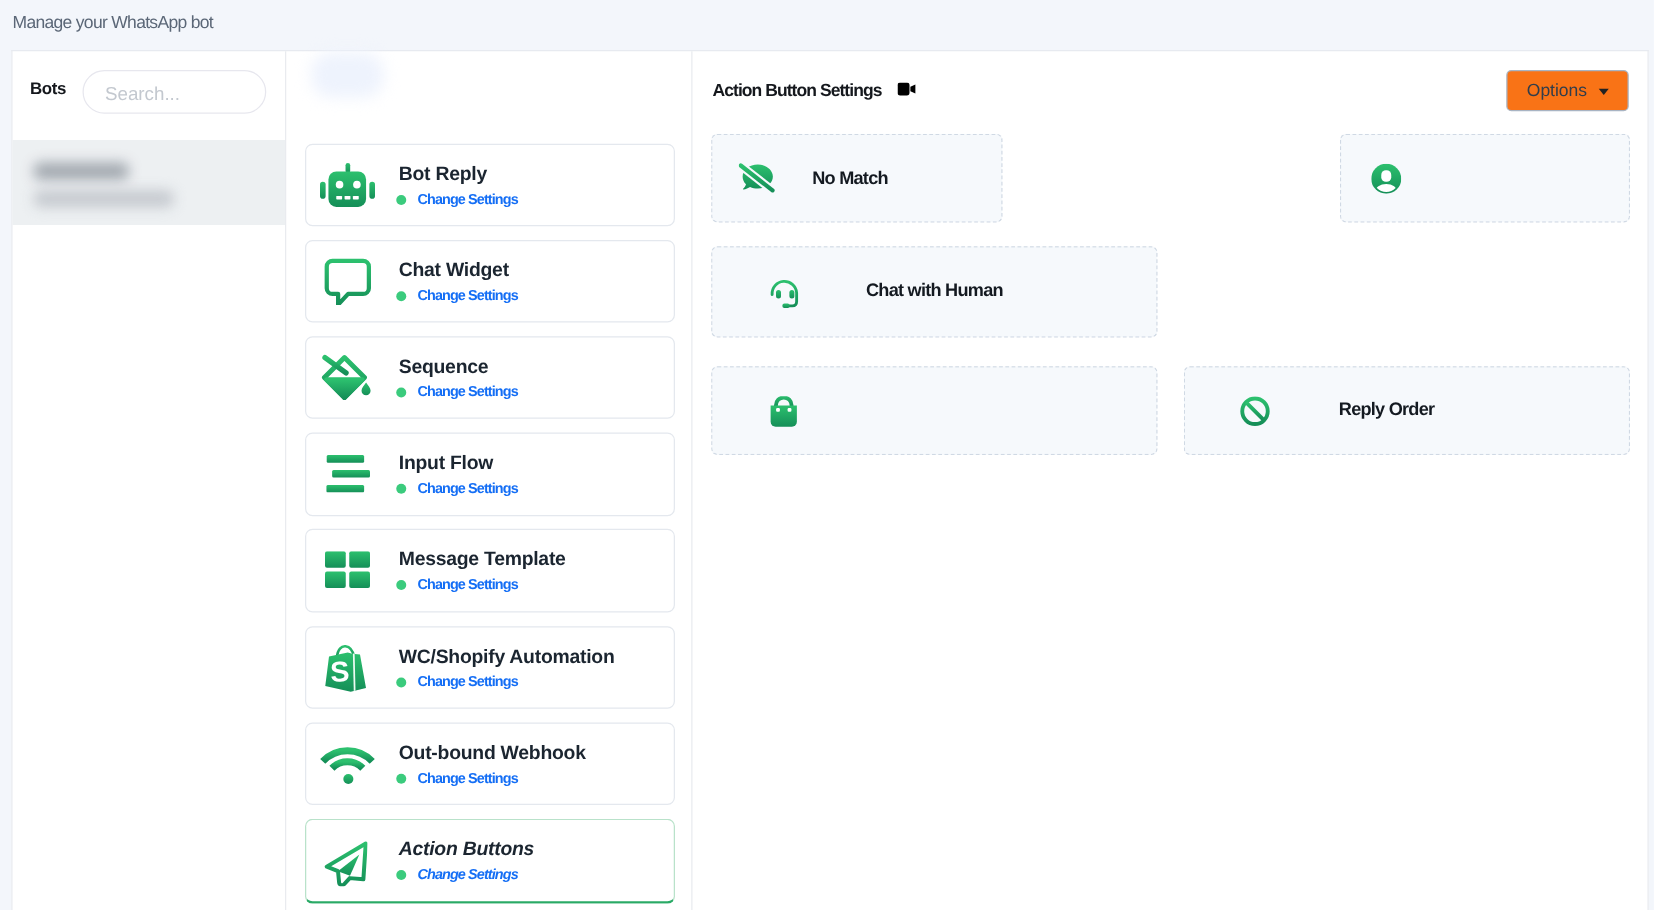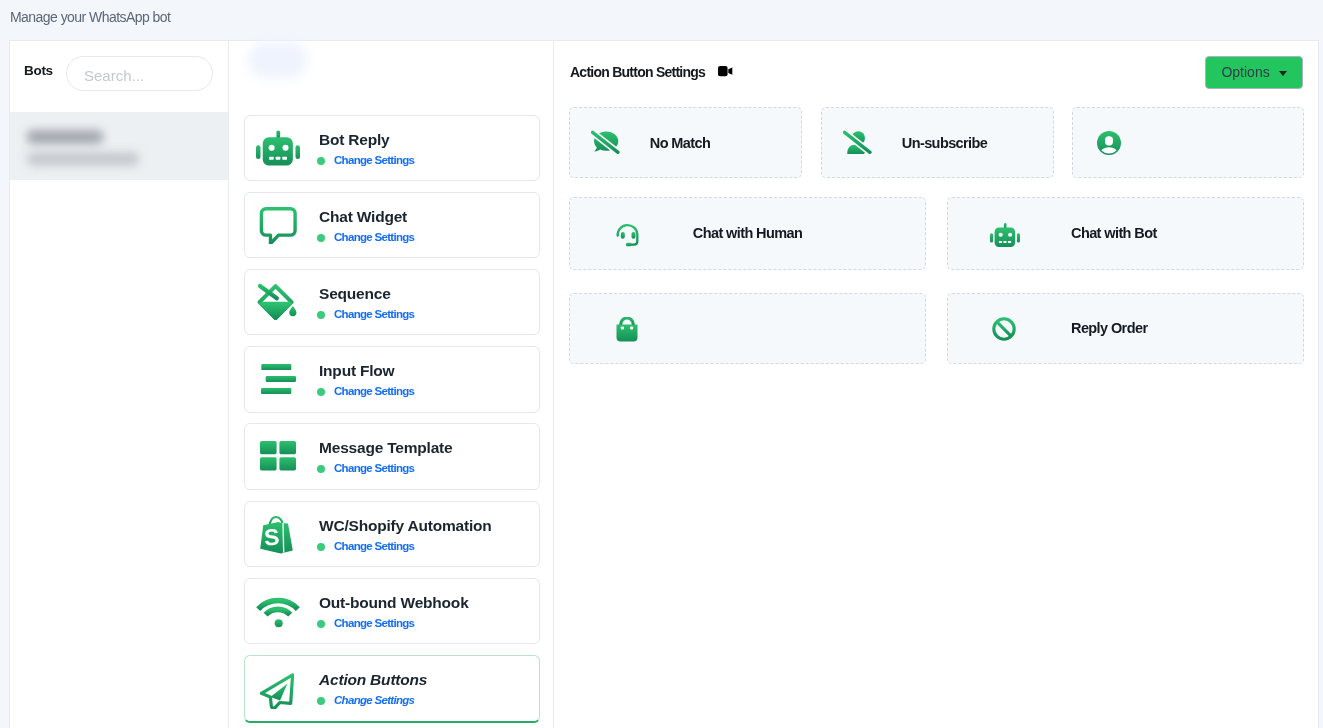--- a/index.html
+++ b/index.html
@@ -17,21 +17,21 @@
 .blob { position:absolute; left:20px; top:1px; width:58px; height:36px; background:#eef3fd; border-radius:16px; filter:blur(6px); }
 .mcard { position:absolute; left:15px; width:296px; height:66.5px; background:#fff; border:1px solid #e4e8ee; border-radius:6px; }
 .mcard .icon { position:absolute; left:11px; top:10px; width:44px; height:44px; display:flex; align-items:center; justify-content:center; }
 .mcard .title { position:absolute; left:74px; top:15px; font-size:15.5px; letter-spacing:-0.2px; font-weight:bold; color:#1b2530; }
 .mcard .cs { position:absolute; left:72px; top:38px; font-size:11.5px; letter-spacing:-0.7px; font-weight:bold; color:#146ef5; }
 .mcard .dot { display:inline-block; width:8px; height:8px; border-radius:50%; background:#3bcb7d; margin-right:9px; vertical-align:-1px; }
 .mcard.active { border-color:#b9e2ca; border-bottom:2px solid #2aaa66; height:68.5px;font-style:italic; }
 .rightpanel { position:absolute; left:545px; top:0; width:764px; height:700px; }
 .rp-title { position:absolute; left:15px; top:22.5px; font-size:14px; font-weight:bold; letter-spacing:-0.75px; color:#15181d; }
 .cam { position:absolute; left:163px; top:25px; }
-.optbtn { position:absolute; right:16px; top:15px; width:98px; height:33px; border:1px solid #a8b4c3; border-radius:4px; background:#22c55e; font-size:14px; color:#313d4b; text-align:center; line-height:31px; }
+.optbtn { position:absolute; right:16px; top:15px; width:98px; height:33px; border:1px solid #a8b4c3; border-radius:4px; background:#f97316; font-size:14px; color:#313d4b; text-align:center; line-height:31px; }
 .optbtn .caret { display:inline-block; width:0; height:0; border-left:4.5px solid transparent; border-right:4.5px solid transparent; border-top:5px solid #222; margin-left:5px; vertical-align:1px; }
 .acard { position:absolute; background:#f6f9fc; border:1px dashed #d0d9e4; border-radius:5px; }
 .acard .aicon { position:absolute; left:0; top:0; bottom:0; width:33.33%; display:flex; align-items:center; justify-content:center; }
 .acard .alabel { position:absolute; left:34.7%; top:0; bottom:0; display:flex; align-items:center; font-size:14.5px; letter-spacing:-0.6px; font-weight:bold; color:#141a21; }
 </style>
 </head>
 <body>
 <svg width="0" height="0" style="position:absolute">
     <defs>
 <linearGradient id="g" x1="0" y1="0" x2="0" y2="1">
@@ -159,31 +159,20 @@
     <div class="acard" style="left:13.7px;top:66.0px;width:232.9px;height:71.3px">
         <div class="aicon">
           <svg width="30" height="26" viewBox="0 0 30 26" style="margin-right:4px">
             <path fill="url(#g)" d="M15.2 1.6 C8.5 1.6 3.1 5.9 3.1 11.3 c0 2.3 1 4.4 2.7 6.1 -.35 1.45-1.25 2.7-2.3 3.6 -.3.25-.1.6.25.57 2-.2 3.85-.95 5.3-1.95 1.85.8 3.95 1.25 6.15 1.25 6.7 0 12.1-4.3 12.1-9.6 S21.9 1.6 15.2 1.6z"></path>
             <line x1="1.3" y1="2.2" x2="26.7" y2="22.1" stroke="#f6f9fc" stroke-width="6.8"></line>
             <line x1="1.6" y1="2.4" x2="27" y2="22.3" stroke="url(#g)" stroke-width="3.4" stroke-linecap="round"></line>
           </svg>
         </div>
         <div class="alabel">No Match</div>
       </div>
-    <div class="acard" style="left:265.7px;top:66.0px;width:232.9px;height:71.3px">
-        <div class="aicon">
-          <svg width="30" height="26" viewBox="0 0 30 26" style="margin-right:4px">
-            <circle cx="15.3" cy="8" r="6.7" fill="url(#g)"></circle>
-            <path d="M4.3 24 v-1.4 c0-4.6 3-7.9 7.3-7.9 h7 c2.8 0 5.1 1.4 6.3 3.7 L21 24 Z" fill="url(#g)"></path>
-            <line x1="1.3" y1="2.2" x2="26.7" y2="22.1" stroke="#f6f9fc" stroke-width="6.8"></line>
-            <line x1="1.6" y1="2.4" x2="27" y2="22.3" stroke="url(#g)" stroke-width="3.4" stroke-linecap="round"></line>
-          </svg>
-        </div>
-        <div class="alabel">Un-subscribe</div>
-      </div>
     <div class="acard" style="left:516.6px;top:66.0px;width:232.9px;height:71.3px">
         <div class="aicon">
           <svg width="24" height="24" viewBox="0 0 24 24" style="margin-right:4px">
             <defs>
               <clipPath id="pc2">
                 <circle cx="12" cy="12" r="10.6"></circle>
               </clipPath>
             </defs>
             <circle cx="12" cy="12" r="12" fill="url(#g)"></circle>
             <rect x="8" y="5.2" width="8" height="9.2" rx="3.7" fill="#fff"></rect>
@@ -195,36 +184,20 @@
         <div class="aicon">
           <svg width="26" height="27" viewBox="0 0 26 27" style="margin-right:4px;margin-top:1px">
             <path d="M3.7 15.7 A 9.6 9.6 0 1 1 23.3 14.2 L 23.3 21.2 Q 23.3 24.7 19.9 24.7 L 14.6 24.7" fill="none" stroke="url(#g)" stroke-width="2.3" stroke-linecap="round"></path>
             <rect x="6.8" y="11.9" width="4" height="6.9" rx="2" fill="url(#g)"></rect>
             <rect x="17.5" y="11.9" width="4" height="6.9" rx="2" fill="url(#g)"></rect>
             <rect x="11.9" y="22.8" width="5.8" height="3.5" rx="1.6" fill="url(#g)"></rect>
           </svg>
         </div>
         <div class="alabel">Chat with Human</div>
       </div>
-    <div class="acard" style="left:391.9px;top:156.1px;width:356.9px;height:72.8px">
-        <div class="aicon">
-          <svg width="30" height="24.0" viewBox="0 0 45 36" style="margin-right:4px;margin-top:3px">
-            <rect x="20.9" y="0" width="3.8" height="8.5" rx="1.9" fill="url(#g)"></rect>
-            <rect x="6.9" y="6.9" width="30.8" height="29" rx="6.5" fill="url(#g)"></rect>
-            <rect x="0" y="15.3" width="4.6" height="14" rx="2.3" fill="url(#g)"></rect>
-            <rect x="40.4" y="15.3" width="4.6" height="14" rx="2.3" fill="url(#g)"></rect>
-            <circle cx="16" cy="17.7" r="3.1" fill="#fff"></circle>
-            <circle cx="30.2" cy="17.7" r="3.1" fill="#fff"></circle>
-            <rect x="13.3" y="26.9" width="4.8" height="3" rx="0.6" fill="#fff"></rect>
-            <rect x="20.1" y="26.9" width="4.8" height="3" rx="0.6" fill="#fff"></rect>
-            <rect x="26.9" y="26.9" width="4.8" height="3" rx="0.6" fill="#fff"></rect>
-          </svg>
-        </div>
-        <div class="alabel">Chat with Bot</div>
-      </div>
     <div class="acard" style="left:13.7px;top:251.6px;width:356.9px;height:71.6px">
         <div class="aicon">
           <svg width="24" height="27" viewBox="0 0 24 27" style="margin-right:4px;margin-top:4px">
             <path d="M7.3 8.3 v-1.1 a4.7 4.7 0 0 1 9.4 0 v1.1 h3.1 v-1.1 a7.8 7.8 0 0 0 -15.6 0 v1.1 z" fill="url(#g)"></path>
             <path d="M1.5 7.4 h21 v13 a4 4 0 0 1 -4 4 H5.5 a4 4 0 0 1 -4 -4 z" fill="url(#g)"></path>
             <rect x="5.9" y="9.4" width="3" height="3" rx="0.9" fill="#fff"></rect>
             <rect x="15.1" y="9.4" width="3" height="3" rx="0.9" fill="#fff"></rect>
           </svg>
         </div>
       </div>

